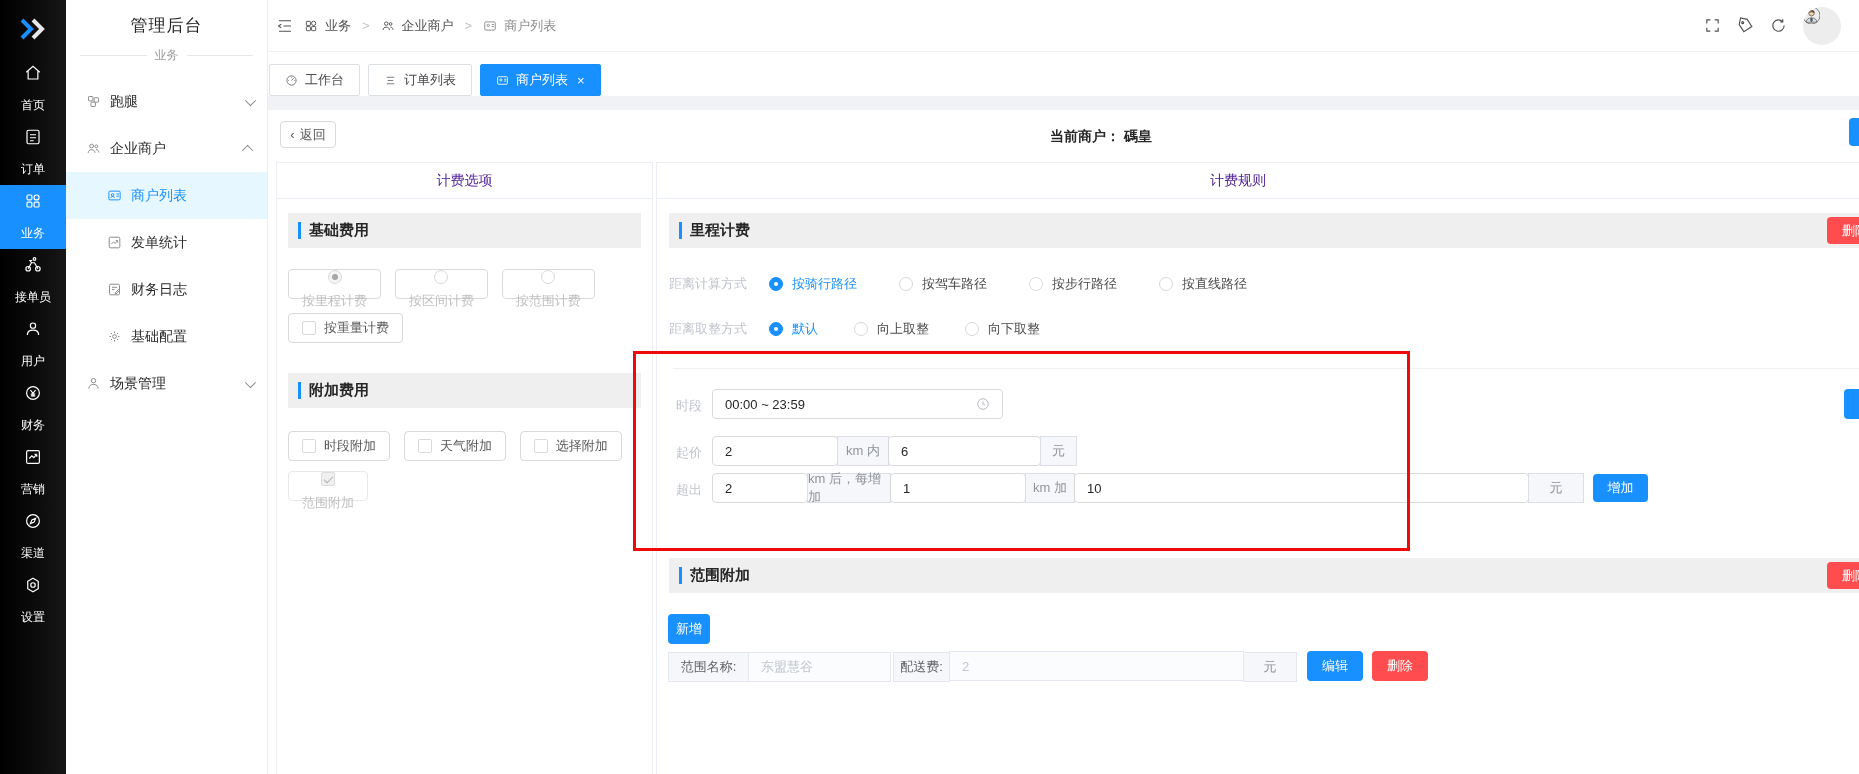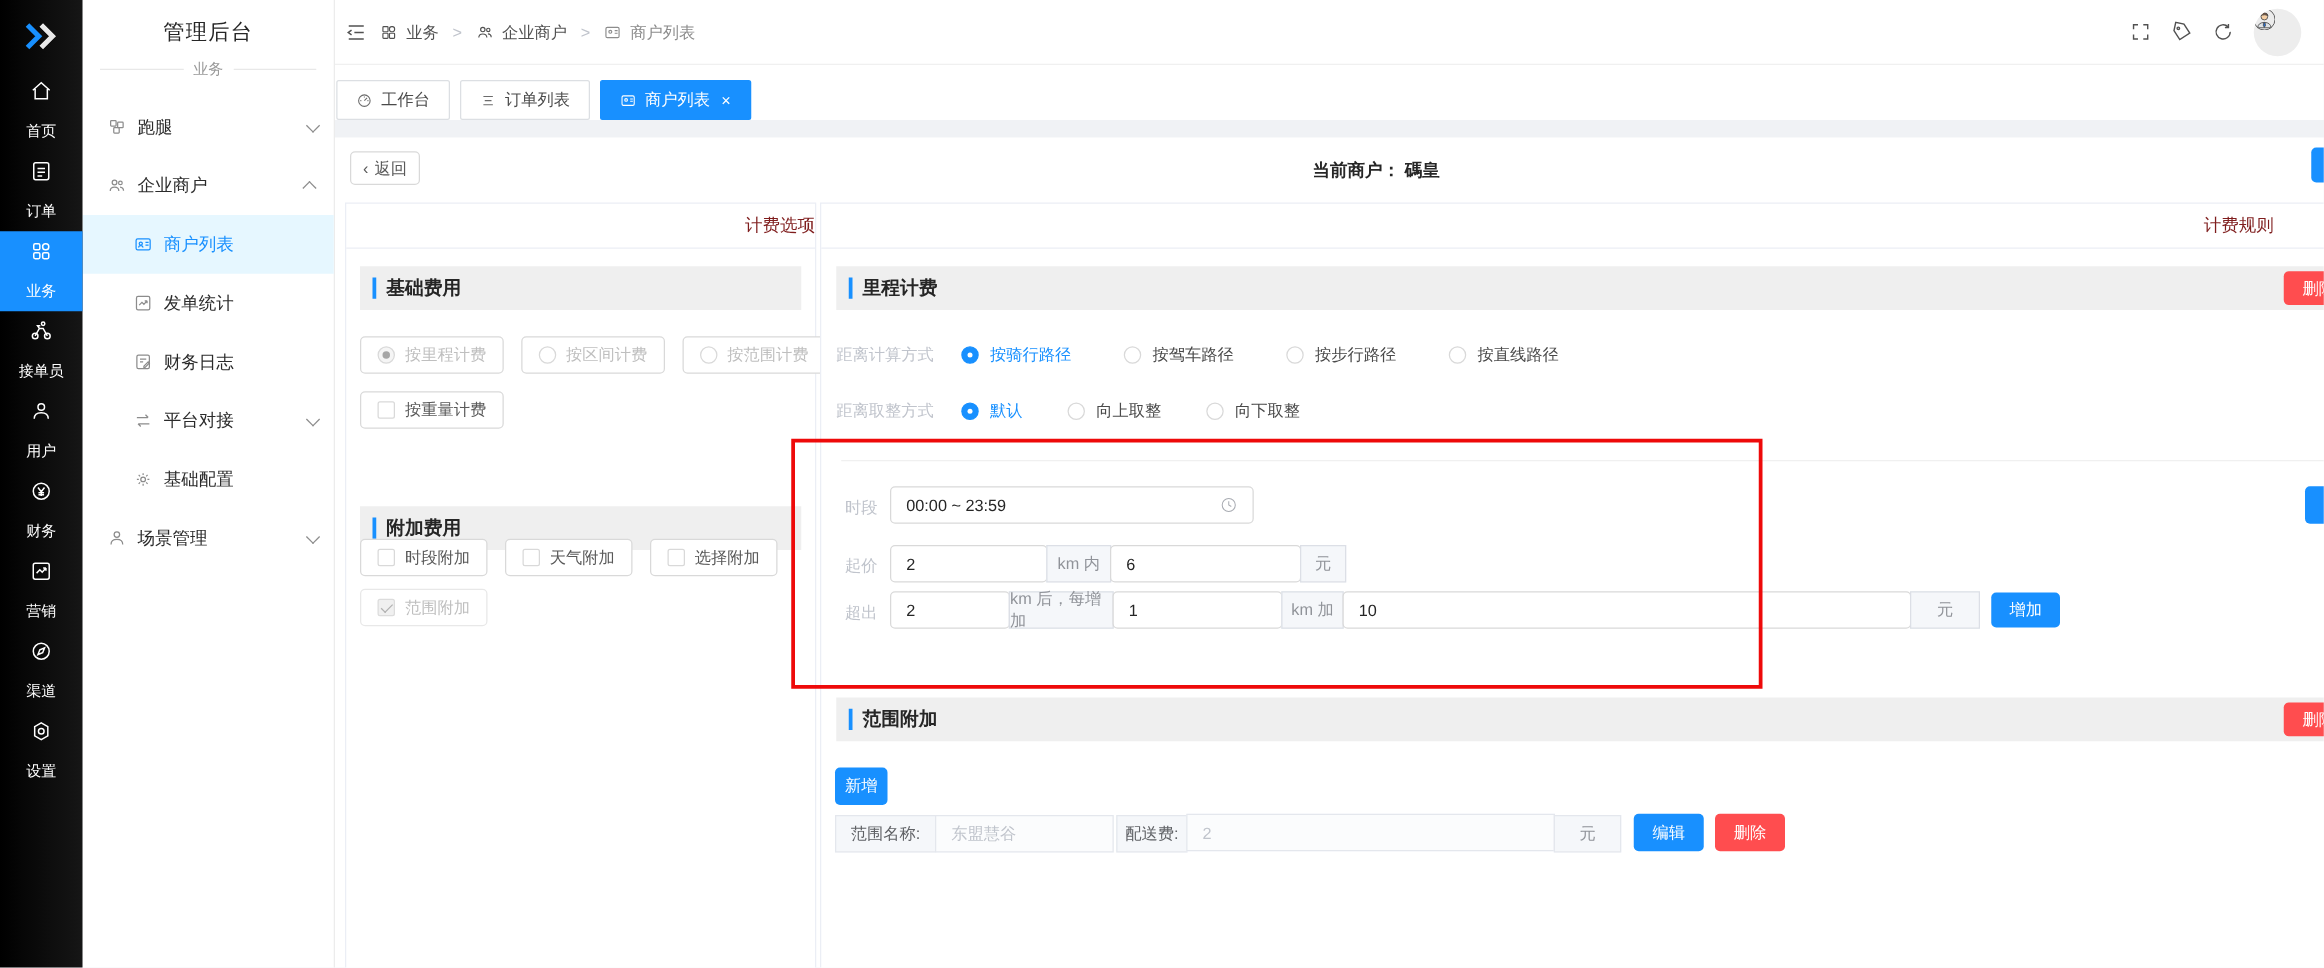--- a/index.html
+++ b/index.html
@@ -63,30 +63,30 @@
   .card { position:absolute; left:268px; top:110px; right:0; bottom:0; background:#fff; overflow:hidden; }
   .back-btn { position:absolute; left:12px; top:11px; width:56px; height:27px;
     border:1px solid #d9d9d9; border-radius:4px; display:flex; align-items:center;
     justify-content:center; gap:5px; font-size:13px; color:#595959; background:#fff; cursor:pointer; }
   .merchant { position:absolute; left:782px; top:18px; font-weight:bold; font-size:14px; color:#262626; }
   .sliver-top { position:absolute; right:-12px; top:8px; width:22px; height:28px;
     background:#1890ff; border-radius:4px; }
 
   .panel { position:absolute; top:52px; bottom:-10px; border:1px solid #ebeef5; background:#fff; }
   .panel-hd { height:36px; border-bottom:1px solid #ebeef5; display:flex; align-items:center; }
-  .panel-hd .t { font-size:14px; color:#7f1d1d; text-align:right; }
+  .panel-hd .t { font-size:14px; color:#4c1d95; text-align:center; }
   .sec-bar { position:absolute; left:11px; right:11px; height:35px; background:#efefef;
     display:flex; align-items:center; padding-left:21px; }
   .sec-bar:before { content:""; position:absolute; left:10px; top:9px; width:3px; height:17px; background:#1890ff; }
   .sec-bar .t { font-weight:bold; font-size:15px; color:#262626; }
 
   .opt-box { display:inline-flex; align-items:center; gap:8px; height:30px; padding:0 13px;
     border:1px solid #d9d9d9; border-radius:4px; margin-right:10px; font-size:13px;
     color:#595959; background:#fff; cursor:pointer; }
-  .opt-box.dis { color:#bfbfbf; cursor:not-allowed; }
+  .opt-box.dis { color:#bfbfbf; cursor:not-allowed;flex-direction:column; }
   .rdo { width:14px; height:14px; border-radius:50%; border:1px solid #d9d9d9; background:#fff; position:relative; flex:none; }
   .rdo.graysel { background:#f5f5f5; }
   .rdo.graysel:after { content:""; position:absolute; left:3px; top:3px; width:6px; height:6px; border-radius:50%; background:#a6a6a6; }
   .rdo.bluesel { border-color:#1890ff; background:#1890ff; }
   .rdo.bluesel:after { content:""; position:absolute; left:4px; top:4px; width:4px; height:4px; border-radius:50%; background:#fff; }
   .cbx { width:14px; height:14px; border:1px solid #d9d9d9; border-radius:2px; background:#fff; flex:none; position:relative; }
   .cbx.checked-dis { background:#f0f0f0; border-color:#dcdcdc; }
   .cbx.checked-dis:after { content:""; position:absolute; left:4px; top:1px; width:4px; height:8px;
     border-right:1.6px solid #b0b0b0; border-bottom:1.6px solid #b0b0b0; transform:rotate(45deg); }
 
@@ -231,27 +231,20 @@
     </div>
     <div class="m-item sub">
       <svg viewBox="0 0 24 24">
           <rect x="4" y="3.5" width="16" height="17" rx="2"></rect>
           <path d="M8 8.5h8 M8 12h4 M13 17.5 L18.5 12 L20 13.5 L14.5 19 L13 19 Z"></path>
         </svg>
       <span>财务日志</span>
     </div>
     <div class="m-item sub">
       <svg viewBox="0 0 24 24">
-          <path d="M4 8h14 M15 4.5 L18.5 8 M20 16H6 M9 19.5 L5.5 16"></path>
-        </svg>
-      <span>平台对接</span>
-      <span class="chev down"></span>
-    </div>
-    <div class="m-item sub">
-      <svg viewBox="0 0 24 24">
           <circle cx="12" cy="12" r="3"></circle>
           <path d="M12 4v2.5 M12 17.5V20 M4 12h2.5 M17.5 12H20 M6.3 6.3l1.8 1.8 M15.9 15.9l1.8 1.8 M17.7 6.3l-1.8 1.8 M8.1 15.9l-1.8 1.8"></path>
         </svg>
       <span>基础配置</span>
     </div>
     <div class="m-item">
       <svg viewBox="0 0 24 24">
           <circle cx="12" cy="7.5" r="3.5"></circle>
           <path d="M4.5 20 C4.5 15.5 8 13.5 12 13.5 S19.5 15.5 19.5 20"></path>
         </svg>
@@ -372,21 +365,21 @@
         <span>按范围计费</span>
       </span>
     </div>
     <div class="abs" style="left:11px; top:150px;">
       <span class="opt-box">
         <span class="cbx"></span>
         <span>按重量计费</span>
       </span>
     </div>
 
-    <div class="sec-bar" style="top:210px;margin-top:32px;">
+    <div class="sec-bar" style="top:210px;">
       <span class="t">附加费用</span>
     </div>
     <div class="abs" style="left:11px; top:268px; white-space:nowrap;">
       <span class="opt-box">
         <span class="cbx"></span>
         <span>时段附加</span>
       </span>
       <span class="opt-box">
         <span class="cbx"></span>
         <span>天气附加</span>

